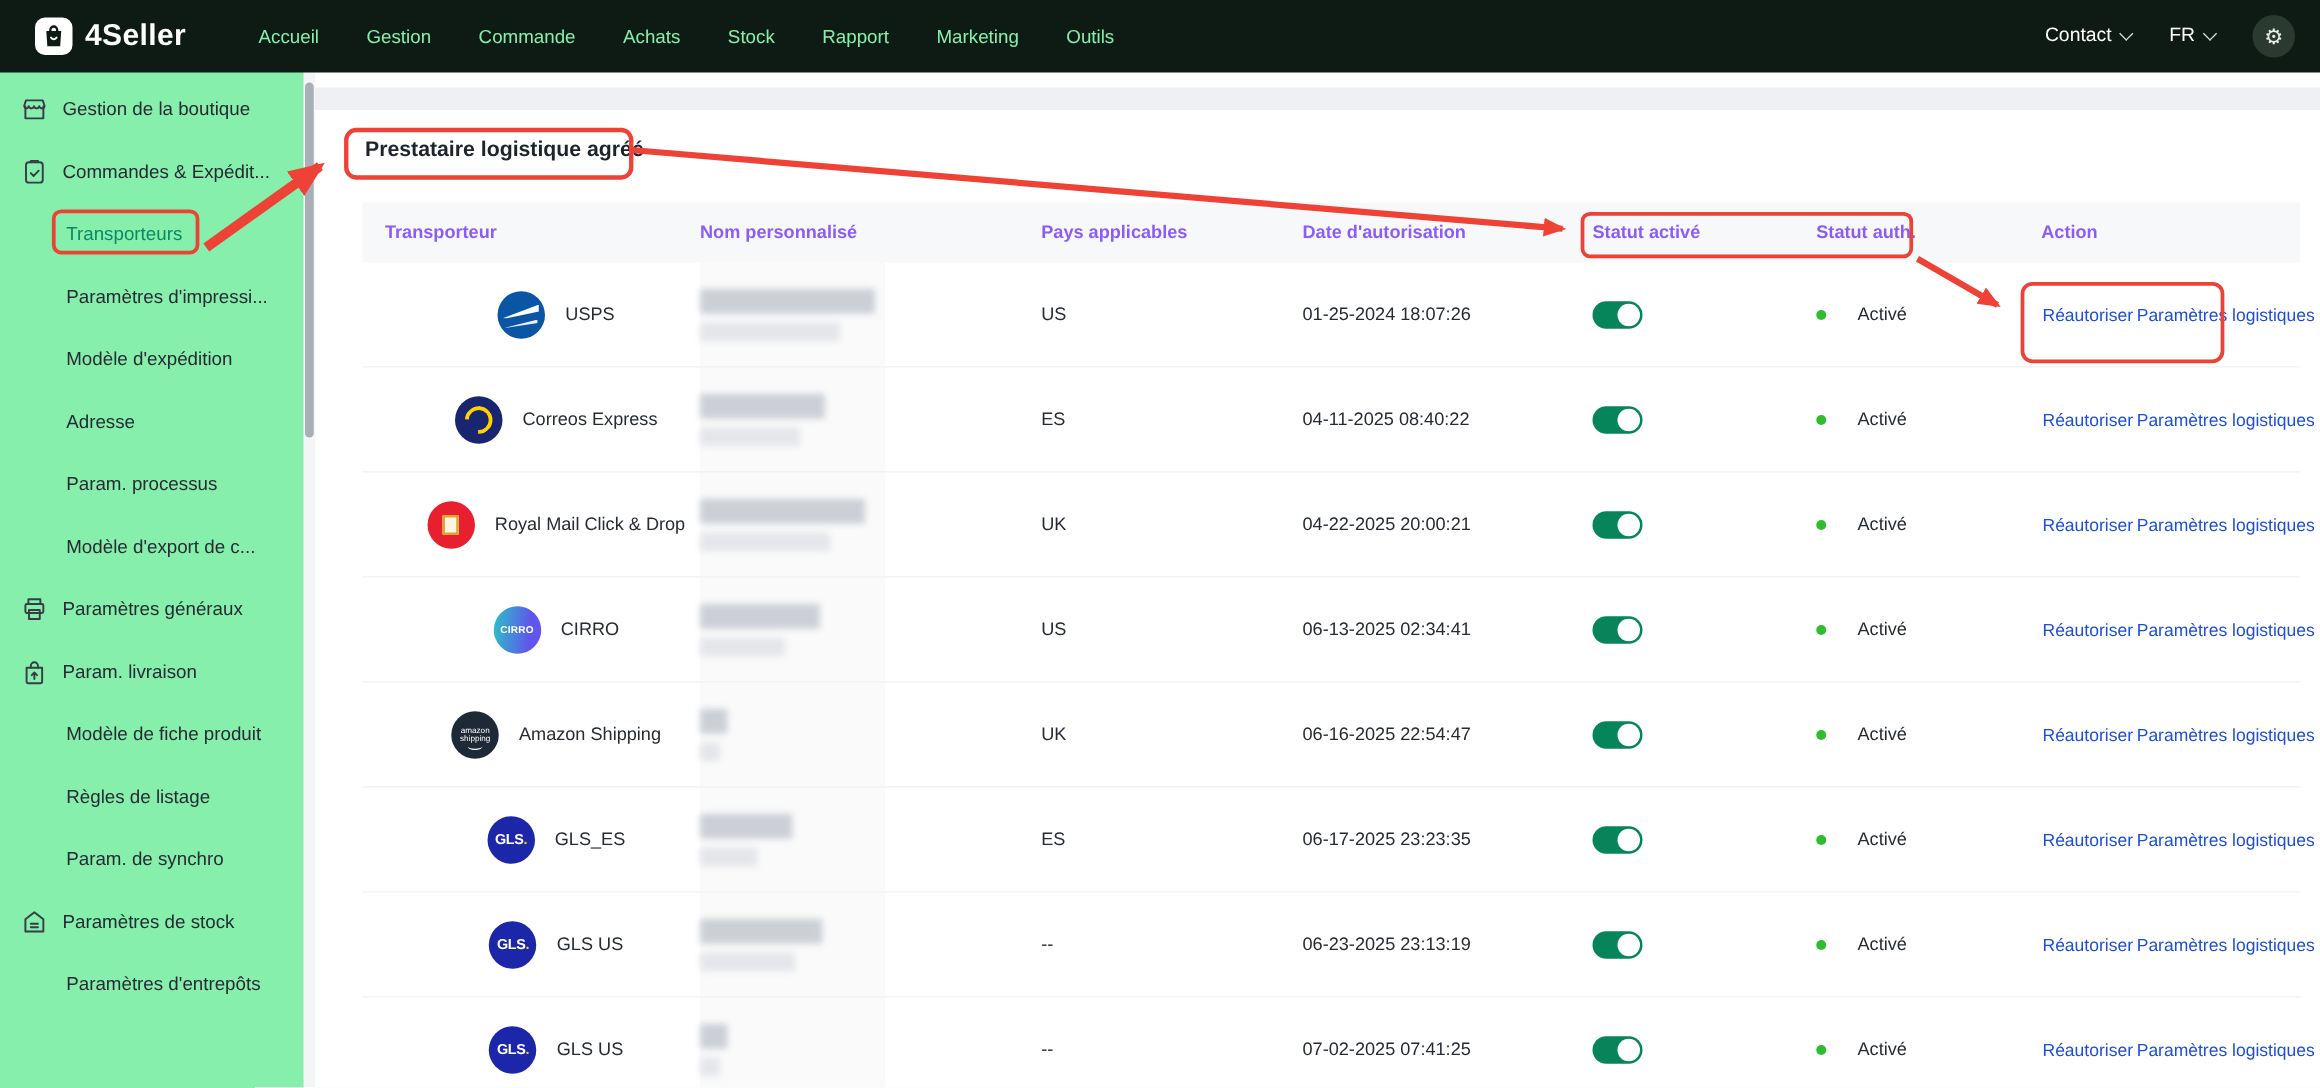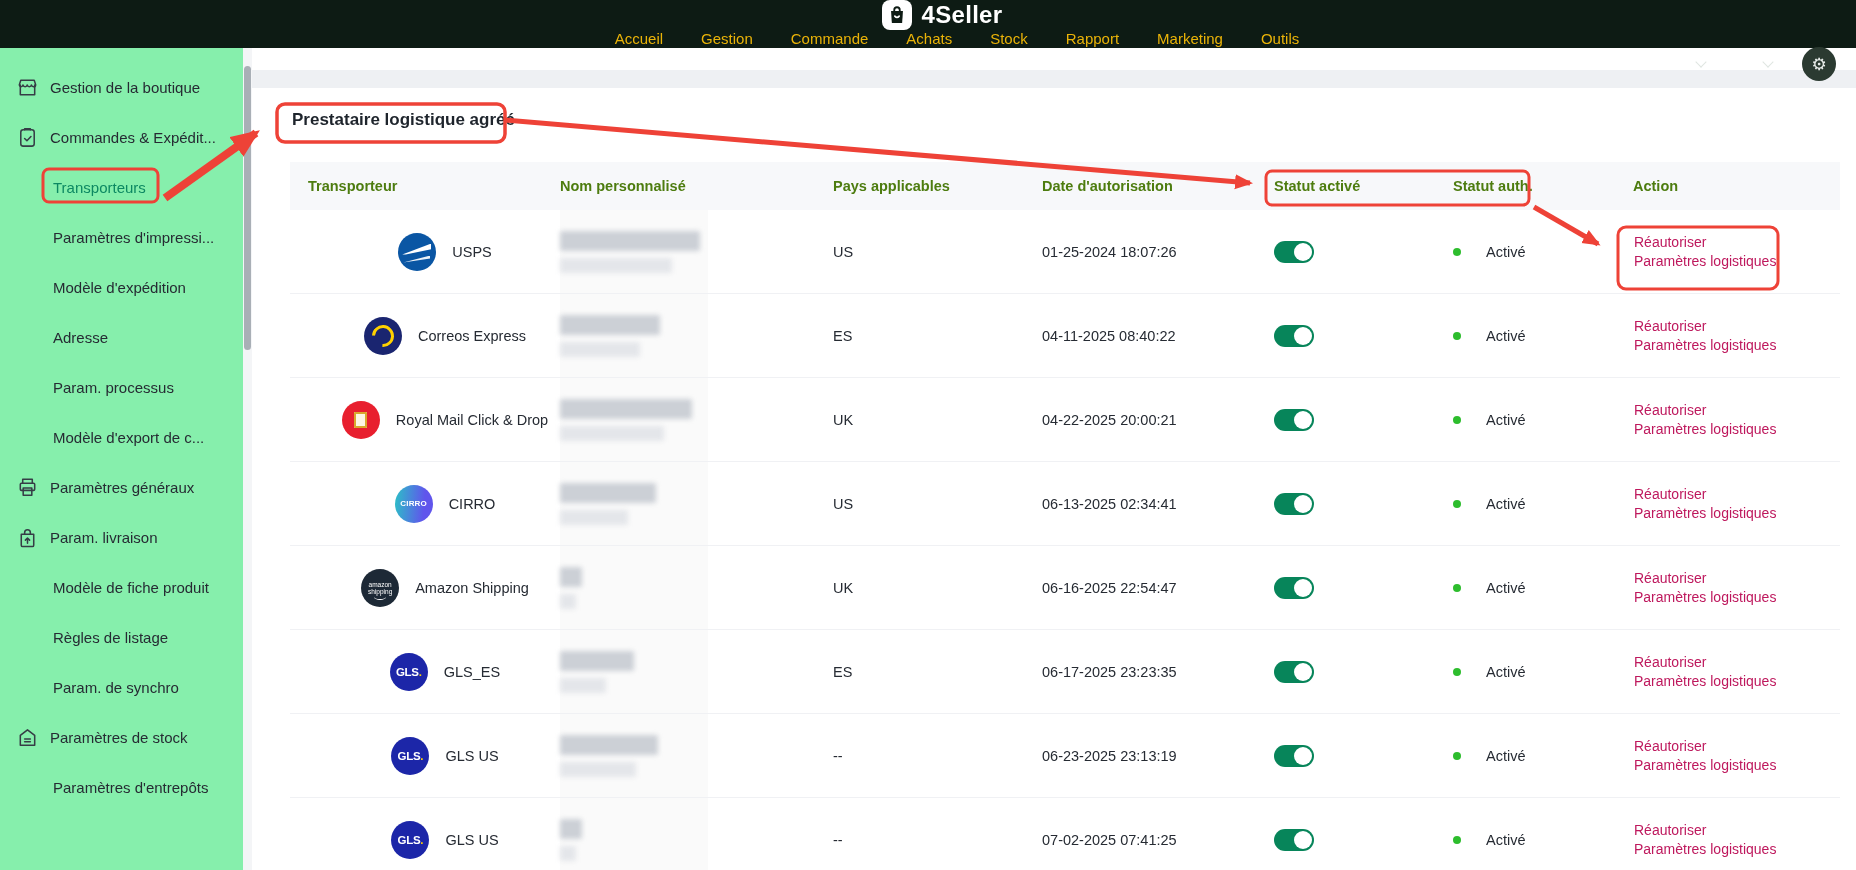--- a/index.html
+++ b/index.html
@@ -1,27 +1,27 @@
 <!DOCTYPE html>
 <html><head>
 <meta charset="utf-8">
 <style>
   html,body{margin:0;padding:0;}
   body{width:1856px;height:870px;position:relative;overflow:hidden;background:#fff;
        font-family:"Liberation Sans",sans-serif;-webkit-font-smoothing:antialiased;}
 
   
-  .topbar{position:absolute;left:0;top:0;width:1856px;height:48px;background:#0d1b14;
-          display:flex;align-items:center;color:#fff;z-index:5;flex-direction:column;}
+  .topbar{position:absolute;left:0;top:0;width:1856px;height:58px;background:#0d1b14;
+          display:flex;align-items:center;color:#fff;z-index:5;}
   .brand{display:flex;align-items:center;gap:10px;margin-left:28px;cursor:pointer;}
   .brand-badge{width:30px;height:30px;background:#fff;border-radius:8px;display:flex;
                align-items:center;justify-content:center;}
   .brand-badge svg{width:22px;height:22px;}
   .brand-name{font-size:24px;font-weight:700;letter-spacing:.3px;color:#fff;}
-  .topnav{display:flex;gap:38px;margin-left:58px;font-size:15px;color:#eab308;}
+  .topnav{display:flex;gap:38px;margin-left:58px;font-size:15px;color:#86efac;}
   .topnav span{cursor:pointer;white-space:nowrap;}
   .top-right{margin-left:auto;display:flex;align-items:center;gap:30px;margin-right:20px;font-size:15.5px;}
   .drop{display:flex;align-items:center;cursor:pointer;}
   .chev{display:inline-block;width:7px;height:7px;border-right:1.7px solid #dfe5e1;
         border-bottom:1.7px solid #dfe5e1;transform:rotate(45deg);margin-left:8px;margin-top:-4px;}
   .gear-btn{width:34px;height:34px;border-radius:50%;background:#2b3a31;display:flex;
             align-items:center;justify-content:center;font-size:17px;color:#e8ece9;cursor:pointer;}
 
   
   .sidebar{position:absolute;left:0;top:48px;width:243px;height:822px;background:#86efac;z-index:2;}
@@ -38,21 +38,21 @@
   .v-thumb{position:absolute;left:1px;top:18px;width:7px;height:284px;border-radius:4px;background:#a9afb6;cursor:pointer;}
 
   
   .main{position:absolute;left:252px;top:48px;width:1604px;height:822px;background:#eef0f3;}
   .main-strip{position:absolute;left:0;top:0;width:100%;height:22px;background:#fff;}
   .card{position:absolute;left:0;top:40px;width:100%;height:782px;background:#fff;}
   .page-title{position:absolute;left:40px;top:62px;font-size:17px;font-weight:700;color:#1e242c;z-index:4;}
 
   .table{position:absolute;left:38px;top:114px;width:1550px;z-index:1;}
   .grid-cols{display:grid;grid-template-columns:270px 273px 209px 232px 179px 180px 1fr;}
-  .thead{height:48px;background:#f7f8fa;align-items:center;font-size:14.5px;font-weight:600;color:#4d7c0f;}
+  .thead{height:48px;background:#f7f8fa;align-items:center;font-size:14.5px;font-weight:600;color:#8b5cf6;}
   .thead .th{white-space:nowrap;}
   .thead .th.first{padding-left:18px;}
   .tbody{position:relative;}
   .blur-band{position:absolute;left:270px;top:0;width:148px;height:660px;background:rgba(150,156,166,0.05);}
   .row{height:83px;align-items:center;border-bottom:1px solid #f0f1f4;font-size:14.5px;color:#262b33;position:relative;}
   .cell-carrier{display:flex;align-items:center;gap:16px;padding-left:40px;justify-content:center;}
   .carrier-name{white-space:nowrap;}
   .logo{width:38px;height:38px;border-radius:50%;flex:none;position:relative;display:flex;
         align-items:center;justify-content:center;overflow:hidden;color:#fff;}
   .logo-usps{background:#0a56a4;}
@@ -80,21 +80,21 @@
   .cell-name{position:relative;height:100%;display:flex;flex-direction:column;justify-content:center;gap:7px;}
   .blur-line{border-radius:2px;filter:blur(2.5px);}
   .blur-line.l1{height:20px;background:#ccd0d6;}
   .blur-line.l2{height:15px;background:#e4e6ea;}
 
   .cell-country,.cell-date{white-space:nowrap;}
   .toggle{width:40px;height:22px;border-radius:11px;background:#07855a;position:relative;cursor:pointer;}
   .toggle-knob{position:absolute;right:2px;top:2px;width:18px;height:18px;border-radius:50%;background:#fff;}
   .cell-status{display:flex;align-items:center;gap:25px;}
   .status-dot{width:8px;height:8px;border-radius:50%;background:#2dbd2d;}
-  .cell-action{display:flex;flex-direction:column;gap:3px;font-size:14px;color:#be185d;padding-left:1px;}
+  .cell-action{display:flex;flex-direction:row;gap:3px;font-size:14px;color:#1d4ed8;padding-left:1px;}
   .cell-action span{cursor:pointer;white-space:nowrap;}
 
   
   .annot{position:absolute;left:0;top:0;width:1856px;height:870px;z-index:60;pointer-events:none;}
 </style>
 </head>
 <body>
 
 <div class="topbar">
   <div class="brand">

